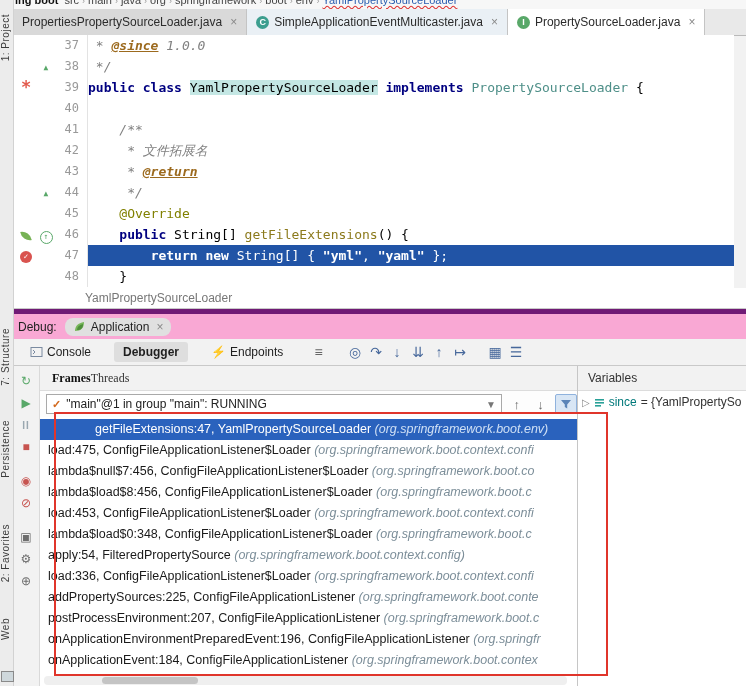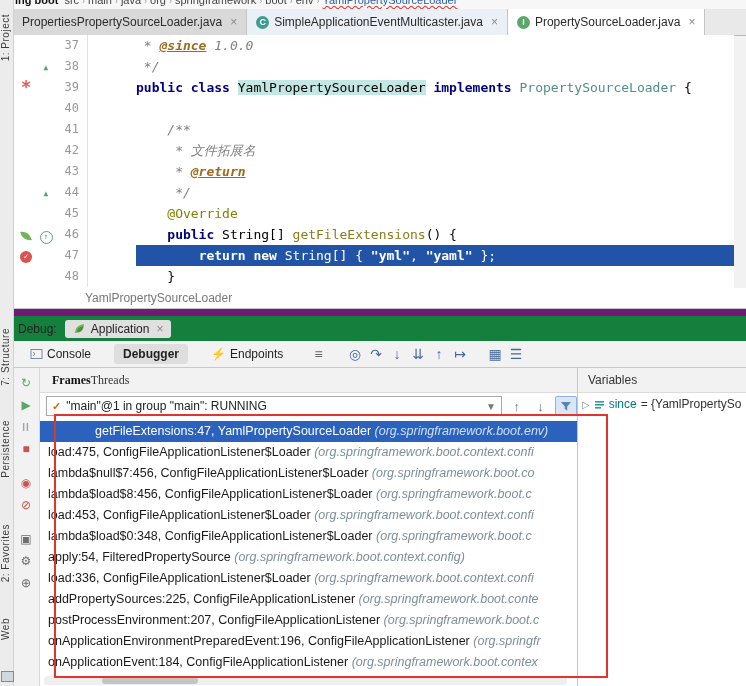--- a/index.html
+++ b/index.html
@@ -37,21 +37,21 @@
   .tab .x{color:#8a8a8a;font-size:12px;margin-left:3px;}
 
   
   .editor{position:absolute;left:0;right:12px;top:35px;height:253px;background:#fff;
           font-family:"DejaVu Sans Mono",monospace;font-size:13px;overflow:hidden;}
   .cline{display:flex;height:21px;line-height:21px;}
   .gut{width:74px;flex:none;display:flex;align-items:center;border-right:1px solid #e3e3e3;background:#fff;}
   .lico{width:26px;flex:none;text-align:center;position:relative;}
   .gmark{width:14px;flex:none;text-align:center;}
   .num{flex:1;text-align:right;padding-right:8px;color:#999;font-size:12px;cursor:pointer;}
-  .ctext{flex:1;white-space:pre;overflow:hidden;margin-left:48px;}
+  .ctext{flex:1;white-space:pre;overflow:hidden;}
   .t-cmt{color:#808080;font-style:italic;}
   .t-tag{color:#9c6a1e;font-style:italic;font-weight:bold;text-decoration:underline;}
   .t-kw{color:#000080;font-weight:bold;}
   .t-cls{background:#c4e7e4;color:#000;}
   .t-iface{color:#4e8f88;}
   .t-ann{color:#808000;}
   .t-meth{color:#8c7a1c;}
   .t-str{color:#008000;font-weight:bold;}
   .t-pl{color:#000;}
   .exec .ctext{background:#2154A6;}
@@ -64,24 +64,24 @@
         transform:rotate(-10deg);vertical-align:middle;}
   .fold{color:#59a869;font-size:8px;}
   .ovr{display:inline-block;width:11px;height:11px;line-height:10px;border:1px solid #59a869;border-radius:50%;
        color:#59a869;font-size:8px;text-align:center;}
 
   
   .crumb{position:absolute;left:0;right:0;top:288px;height:20px;line-height:20px;background:#fff;
          border-bottom:1px solid #c9c9c9;padding-left:72px;color:#777;font-size:12px;}
 
   
-  .debug{position:absolute;left:0;right:0;top:309px;bottom:0;background:#15803d;border-top:7px solid #701a75;}
+  .debug{position:absolute;left:0;right:0;top:309px;bottom:0;background:#f9a8d4;border-top:5px solid #701a75;}
   .dbg-head{height:25px;display:flex;align-items:center;padding-left:5px;gap:8px;}
   .dbg-label{color:#222;}
-  .run-tab{display:flex;align-items:center;gap:5px;padding:2px 8px;background:#e0e0e0;border-radius:3px;cursor:default;}
+  .run-tab{display:flex;align-items:center;gap:5px;padding:2px 8px;background:#e0e0e0;border-radius:8px;cursor:default;}
   .run-tab .x{color:#8a8a8a;margin-left:2px;}
   .dbg-toolbar{height:26px;display:flex;align-items:center;gap:14px;padding-left:8px;background:#f2f2f2;
                border-bottom:1px solid #c9c9c9;}
   .tb-tab{display:flex;align-items:center;gap:4px;padding:3px 9px;border-radius:3px;cursor:default;}
   .tb-tab.sel{font-weight:bold;background:#dedede;}
   .hamb{color:#666;font-size:14px;margin:0 8px;}
   .ticon{width:21px;text-align:center;color:#47689b;font-size:14px;cursor:pointer;}
   .ticon.gap{margin-left:14px;}
 
   .dbg-body{position:absolute;left:0;right:0;top:52px;bottom:0;display:flex;}

